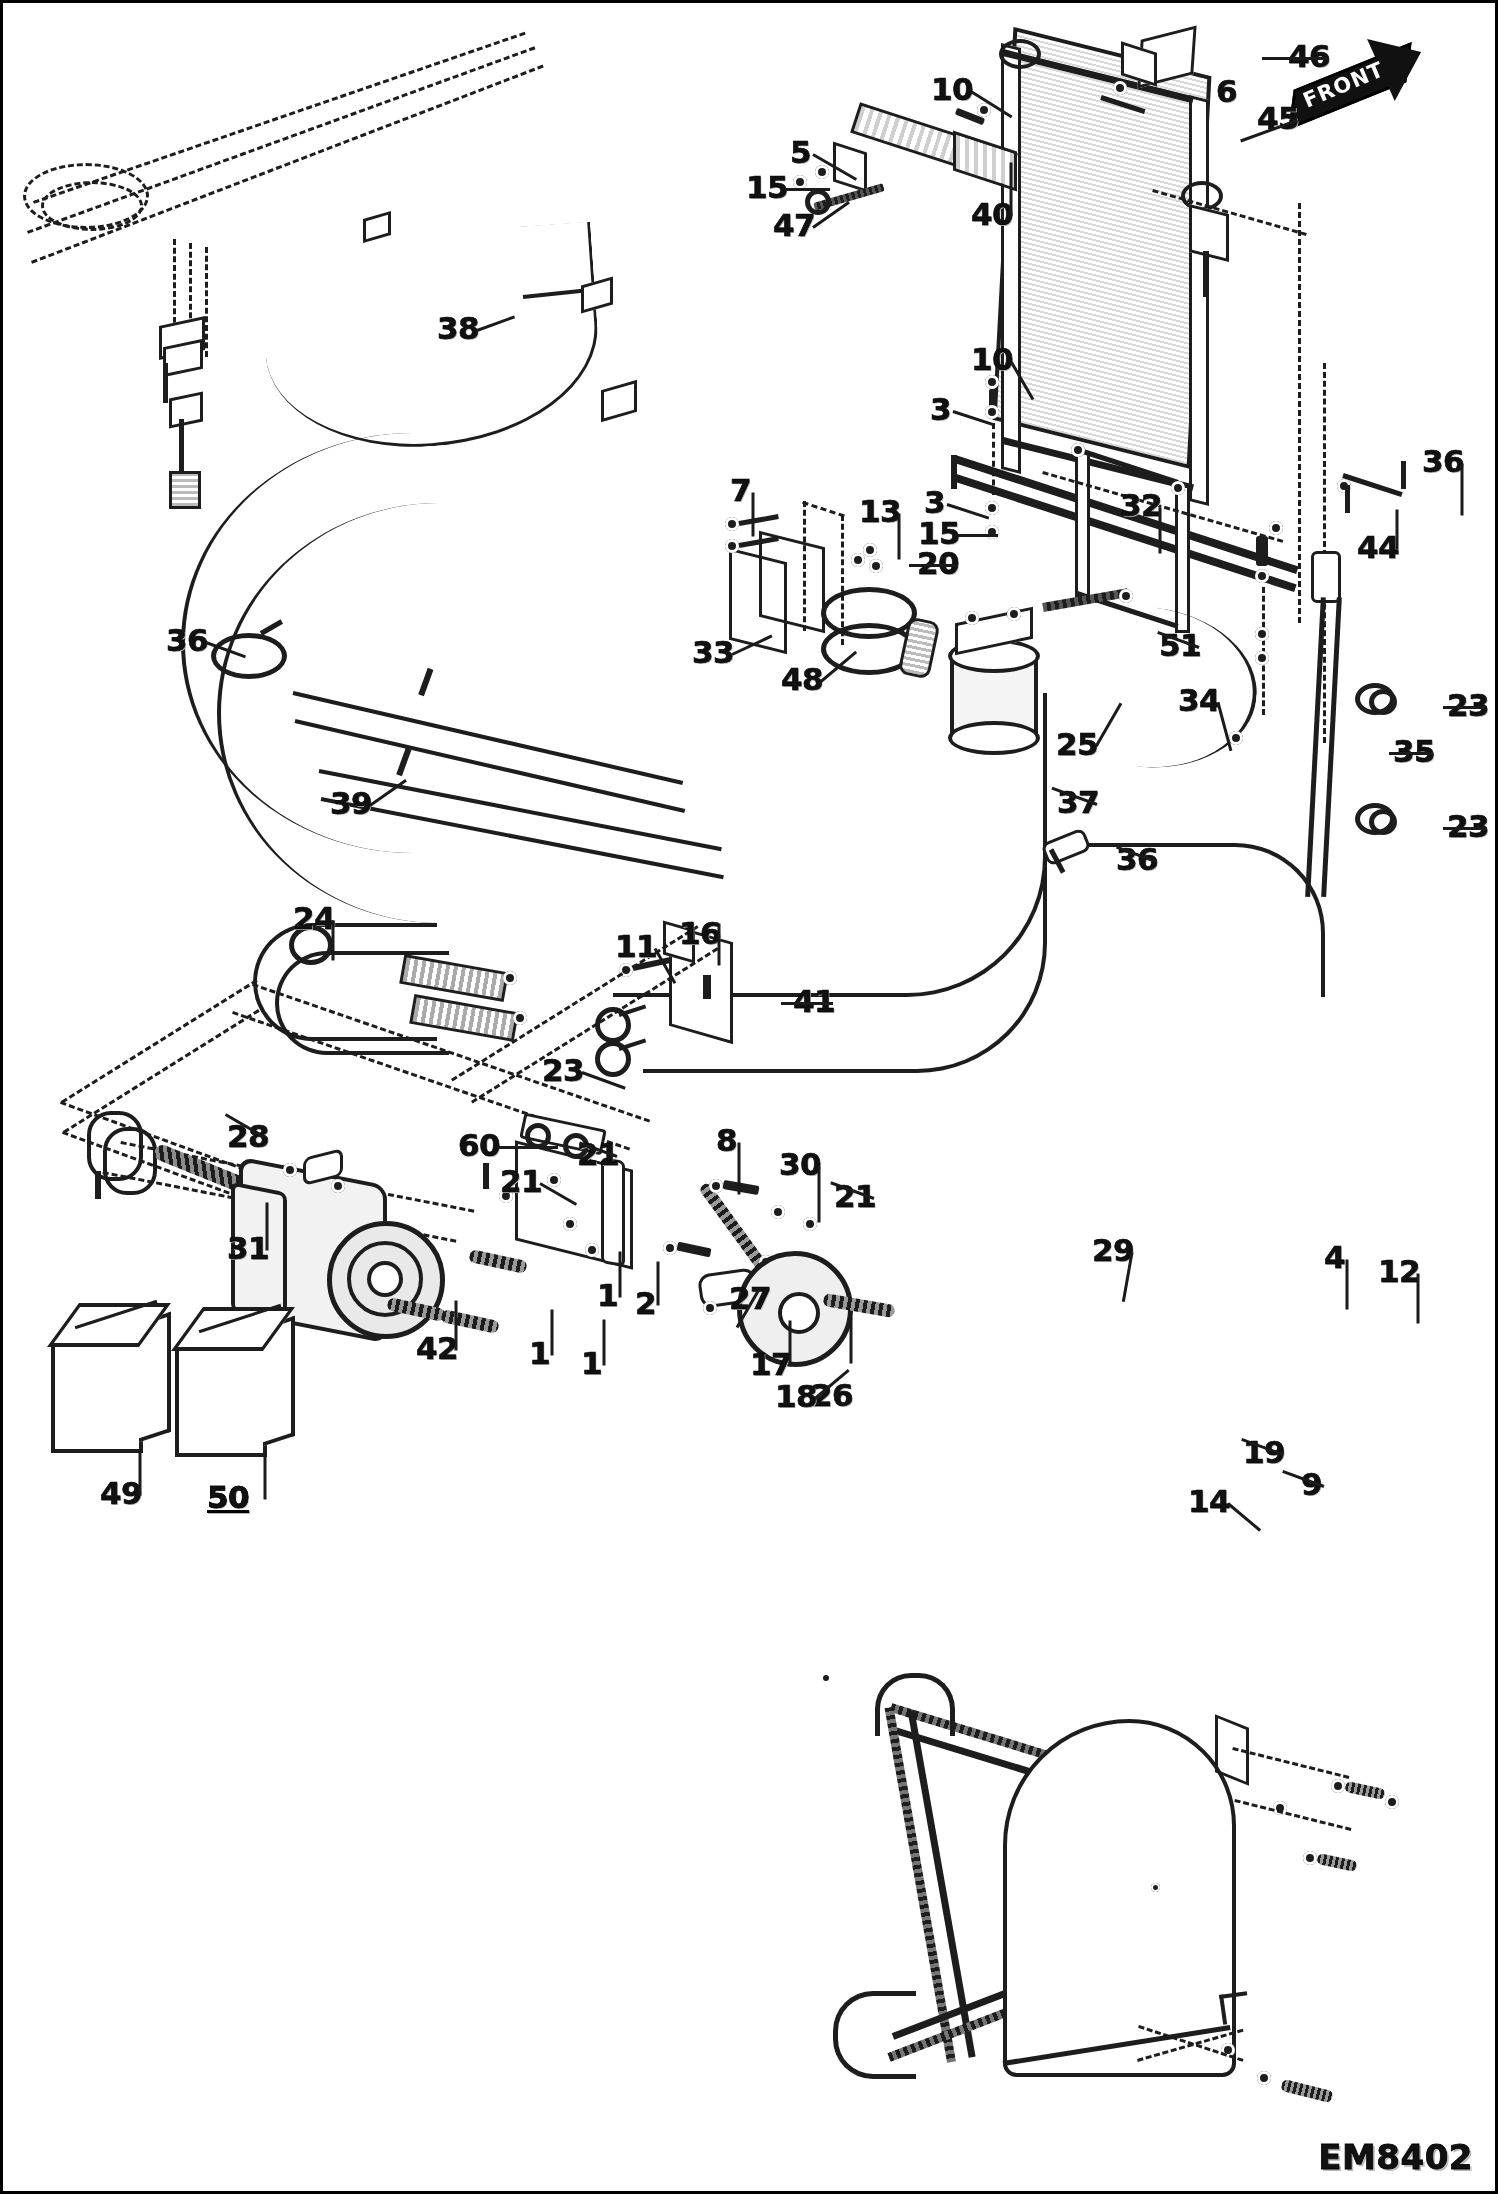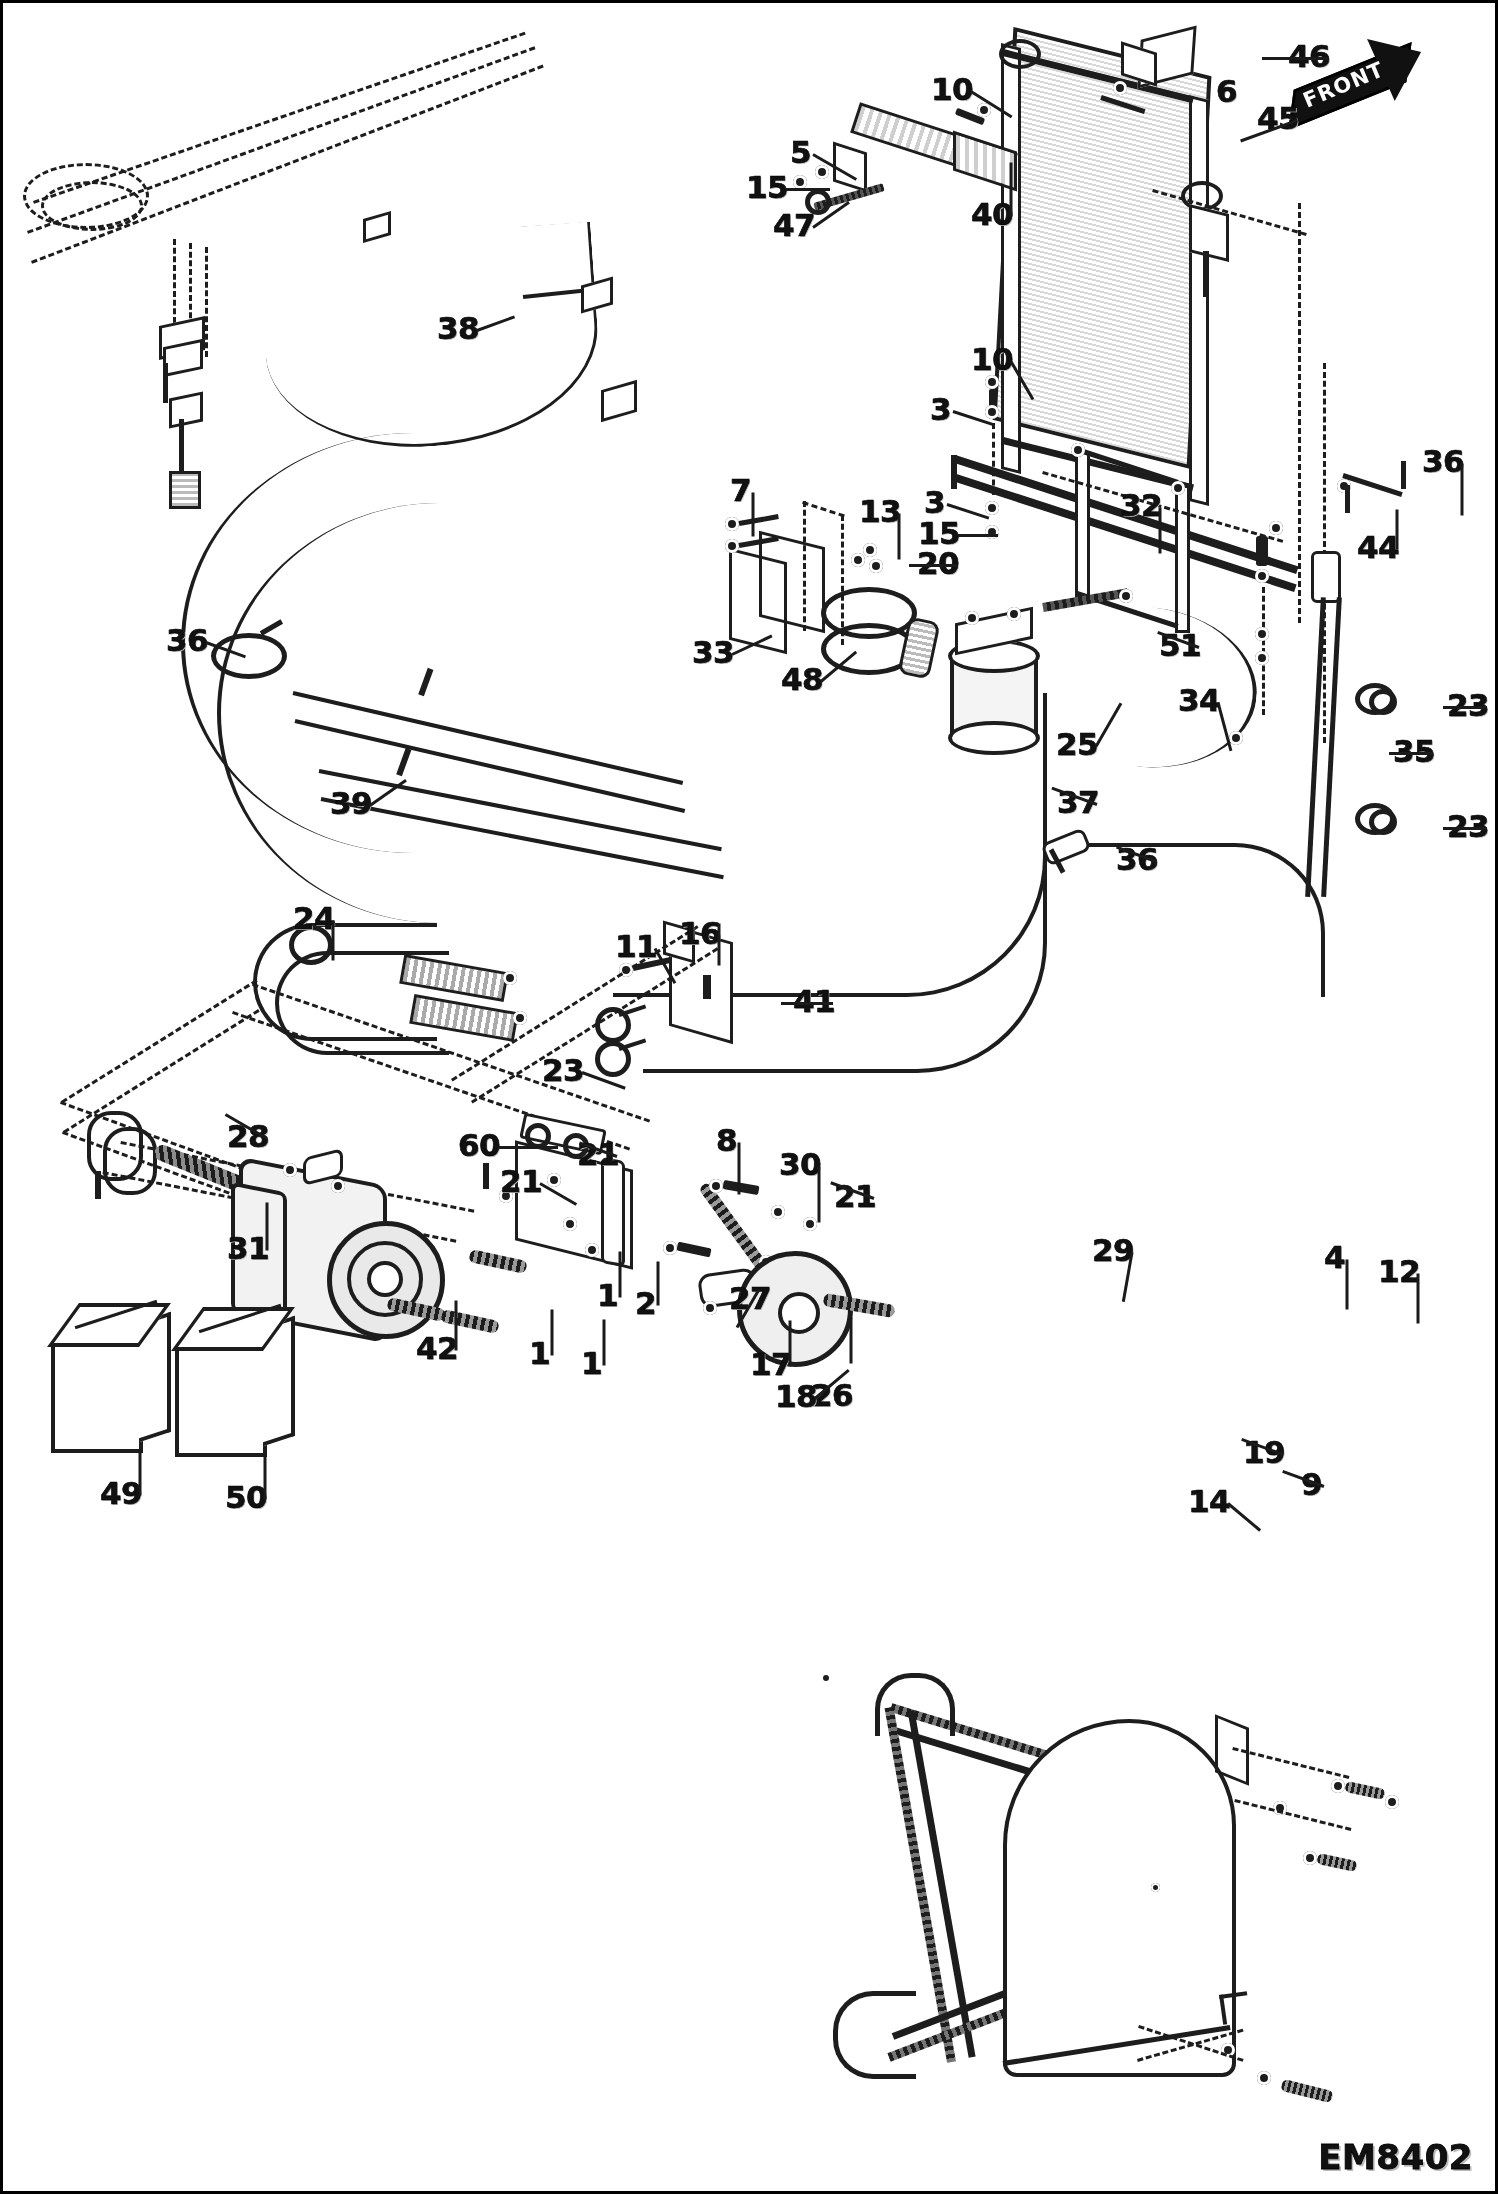--- a/index.html
+++ b/index.html
@@ -722,19 +722,19 @@
       <div class="callout" style="left: 772px; top: 1378px;">18</div>
       <div class="leader" style="left: 812px; top: 1394px; width: 44px; transform: rotate(-40deg);"></div>
       <div class="callout" style="left: 1240px; top: 1434px;">19</div>
       <div class="leader" style="left: 1280px; top: 1450px; width: 44px; transform: rotate(200deg);"></div>
       <div class="callout" style="left: 1185px; top: 1483px;">14</div>
       <div class="leader" style="left: 1225px; top: 1499px; width: 42px; transform: rotate(40deg);"></div>
       <div class="callout" style="left: 1298px; top: 1466px;">9</div>
       <div class="leader" style="left: 1321px; top: 1482px; width: 44px; transform: rotate(200deg);"></div>
       <div class="callout" style="left: 97px; top: 1475px;">49</div>
       <div class="leader" style="left: 137px; top: 1491px; width: 44px; transform: rotate(-90deg);"></div>
-      <div class="callout" style="left: 222px; top: 1479px;">50</div>
+      <div class="callout" style="left: 204px; top: 1479px; text-decoration: underline;">50</div>
       <div class="leader" style="left: 262px; top: 1495px; width: 44px; transform: rotate(-90deg);"></div>
     </div>
 
   <div id="diagram-id">EM8402</div>
 
 </div>
 
 </body></html>

